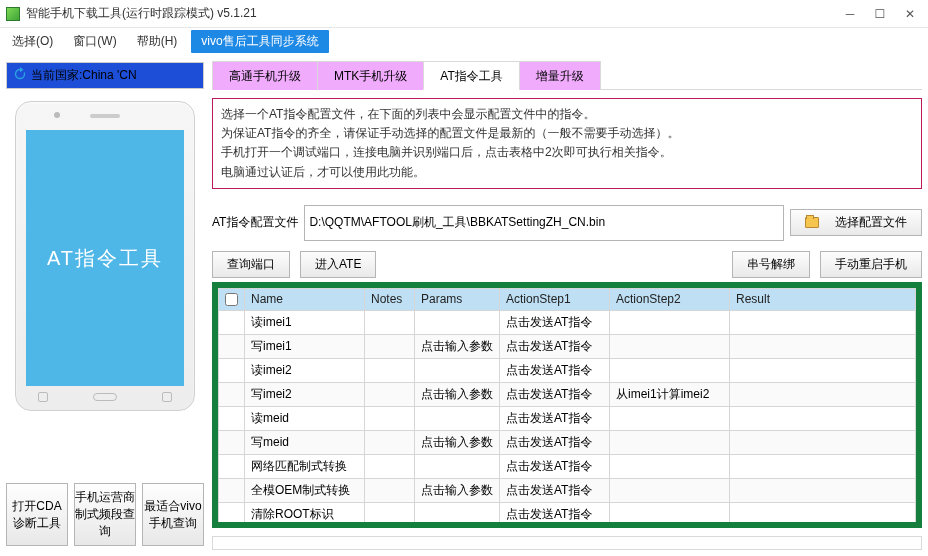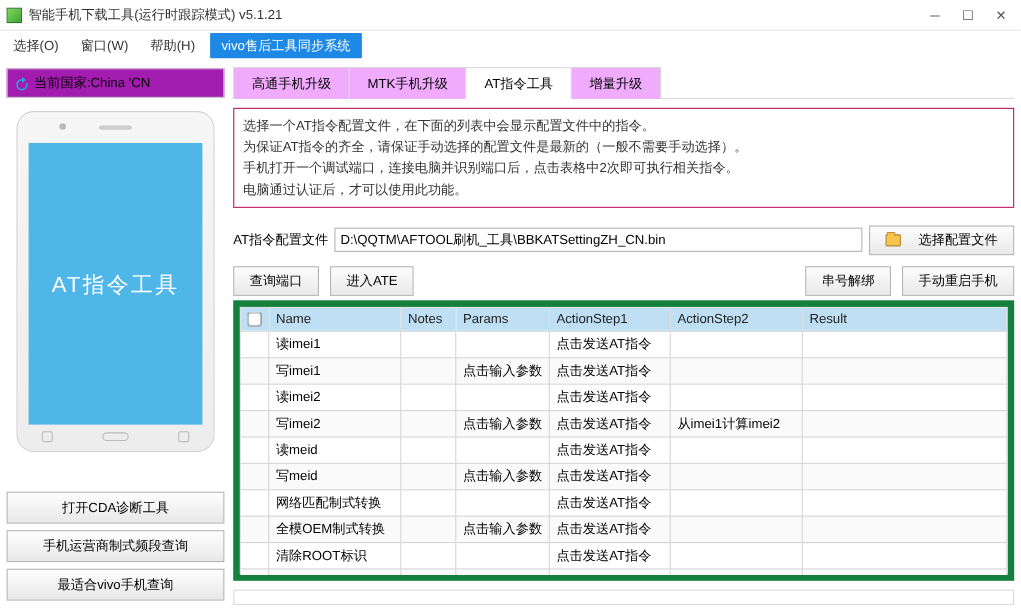--- a/index.html
+++ b/index.html
@@ -7,40 +7,40 @@
 .titlebar{height:28px;display:flex;align-items:center;padding:0 6px;border-bottom:1px solid #e6e6e6}
 .app-icon{width:14px;height:14px;background:linear-gradient(135deg,#7ed957 0%,#3fa535 100%);border:1px solid #2d7a2d;margin-right:6px}
 .title-text{flex:1;color:#333}
 .winbtns{display:flex;gap:18px;align-items:center;color:#555;padding-right:6px}
 .winbtn{width:12px;height:12px;display:flex;align-items:center;justify-content:center;cursor:pointer}
 .menubar{height:26px;display:flex;align-items:center;gap:8px;padding:0 6px}
 .menuitem{padding:2px 6px;cursor:pointer;color:#333}
 .menu-pill{background:#1e88e5;color:#fff;padding:3px 10px;border-radius:1px;cursor:pointer}
 .content{display:flex;height:calc(556px - 54px)}
 .left-pane{width:210px;padding:8px 6px;display:flex;flex-direction:column;gap:6px}
-.country-bar{border:1px solid #ccc;padding:4px 6px;display:flex;align-items:flex-end;gap:4px;background:#a21caf}
+.country-bar{border:1px solid #ccc;padding:4px 6px;display:flex;align-items:flex-start;gap:4px;background:#1d4ed8}
 .country-icon{width:14px;height:14px}
 .phone-wrap{flex:0 0 auto;display:flex;justify-content:center;margin-top:6px}
 .phone{width:180px;height:310px;background:linear-gradient(#f6f6f6,#ededed);border:1px solid #d0d0d0;border-radius:16px;padding:28px 10px 24px 10px;position:relative;box-shadow:inset 0 1px 2px rgba(255,255,255,.8)}
 .phone-speaker{position:absolute;top:12px;left:50%;transform:translateX(-50%);width:30px;height:4px;border-radius:3px;background:#ccc}
 .phone-cam{position:absolute;top:10px;left:38px;width:6px;height:6px;border-radius:50%;background:#bbb}
 .phone-screen{width:100%;height:100%;background:#4fb6e8;display:flex;align-items:center;justify-content:center;color:#fff;font-size:20px;letter-spacing:2px}
 .phone-homebtns{position:absolute;bottom:8px;left:0;right:0;display:flex;justify-content:space-around;align-items:center}
 .phone-home{width:10px;height:10px;border:1px solid #bbb;border-radius:2px}
 .phone-home.mid{width:24px;height:8px;border-radius:4px}
 .side-btn{border:1px solid #b5b5b5;background:linear-gradient(#fefefe,#e8e8e8);padding:5px 0;cursor:pointer;text-align:center;width:100%}
-.side-btns{display:flex;flex-direction:column;gap:6px;margin-top:auto;margin-bottom:2px}
+.side-btns{display:flex;flex-direction:row;gap:6px;margin-top:auto;margin-bottom:2px}
 .right-pane{flex:1;padding:6px 6px 6px 2px;display:flex;flex-direction:column;gap:4px;overflow:hidden}
 .tabs{display:flex;border-bottom:1px solid #d9d9d9;height:30px}
 .tab{padding:6px 16px;border:1px solid #d9d9d9;border-bottom:none;background:#f0abfc;margin-right:-1px;cursor:pointer;position:relative;top:1px}
 .tab.active{background:#fff;border-bottom:1px solid #fff;font-weight:500}
 .infobox{border:1px solid #be185d;padding:6px 8px;line-height:1.6;color:#333;margin-top:4px}
 .cfg-row{display:flex;align-items:center;gap:6px;margin-top:12px}
 .cfg-label{white-space:nowrap}
-.cfg-input{flex:1;border:1px solid #b5b5b5;padding:3px 4px;background:#fff;height:22px}
+.cfg-input{flex:1;border:1px solid #b5b5b5;padding:17px 4px;background:#fff;height:22px}
 .btn{border:1px solid #b5b5b5;background:linear-gradient(#fdfdfd,#e9e9e9);padding:4px 14px;cursor:pointer;white-space:nowrap}
 .folder-btn{display:flex;align-items:center;gap:16px}
 .folder-ico{width:14px;height:11px;background:#f6c54d;border:1px solid #b8872f;border-radius:1px;position:relative}
 .folder-ico:before{content:"";position:absolute;top:-3px;left:0;width:6px;height:3px;background:#f6c54d;border:1px solid #b8872f;border-bottom:none;border-radius:1px 1px 0 0}
 .btn-row{display:flex;gap:10px;margin-top:6px}
 .btn-row .spacer{flex:1}
 .table-wrap{flex:1;border:6px solid #15803d;margin-top:0;overflow:auto}
 table{border-collapse:collapse;width:100%}
 th,td{border:1px solid #d6d6d6;padding:3px 6px;text-align:left;height:22px;white-space:nowrap}
 thead th{background:#bfe0f4;font-weight:normal;color:#222;position:sticky;top:0}

